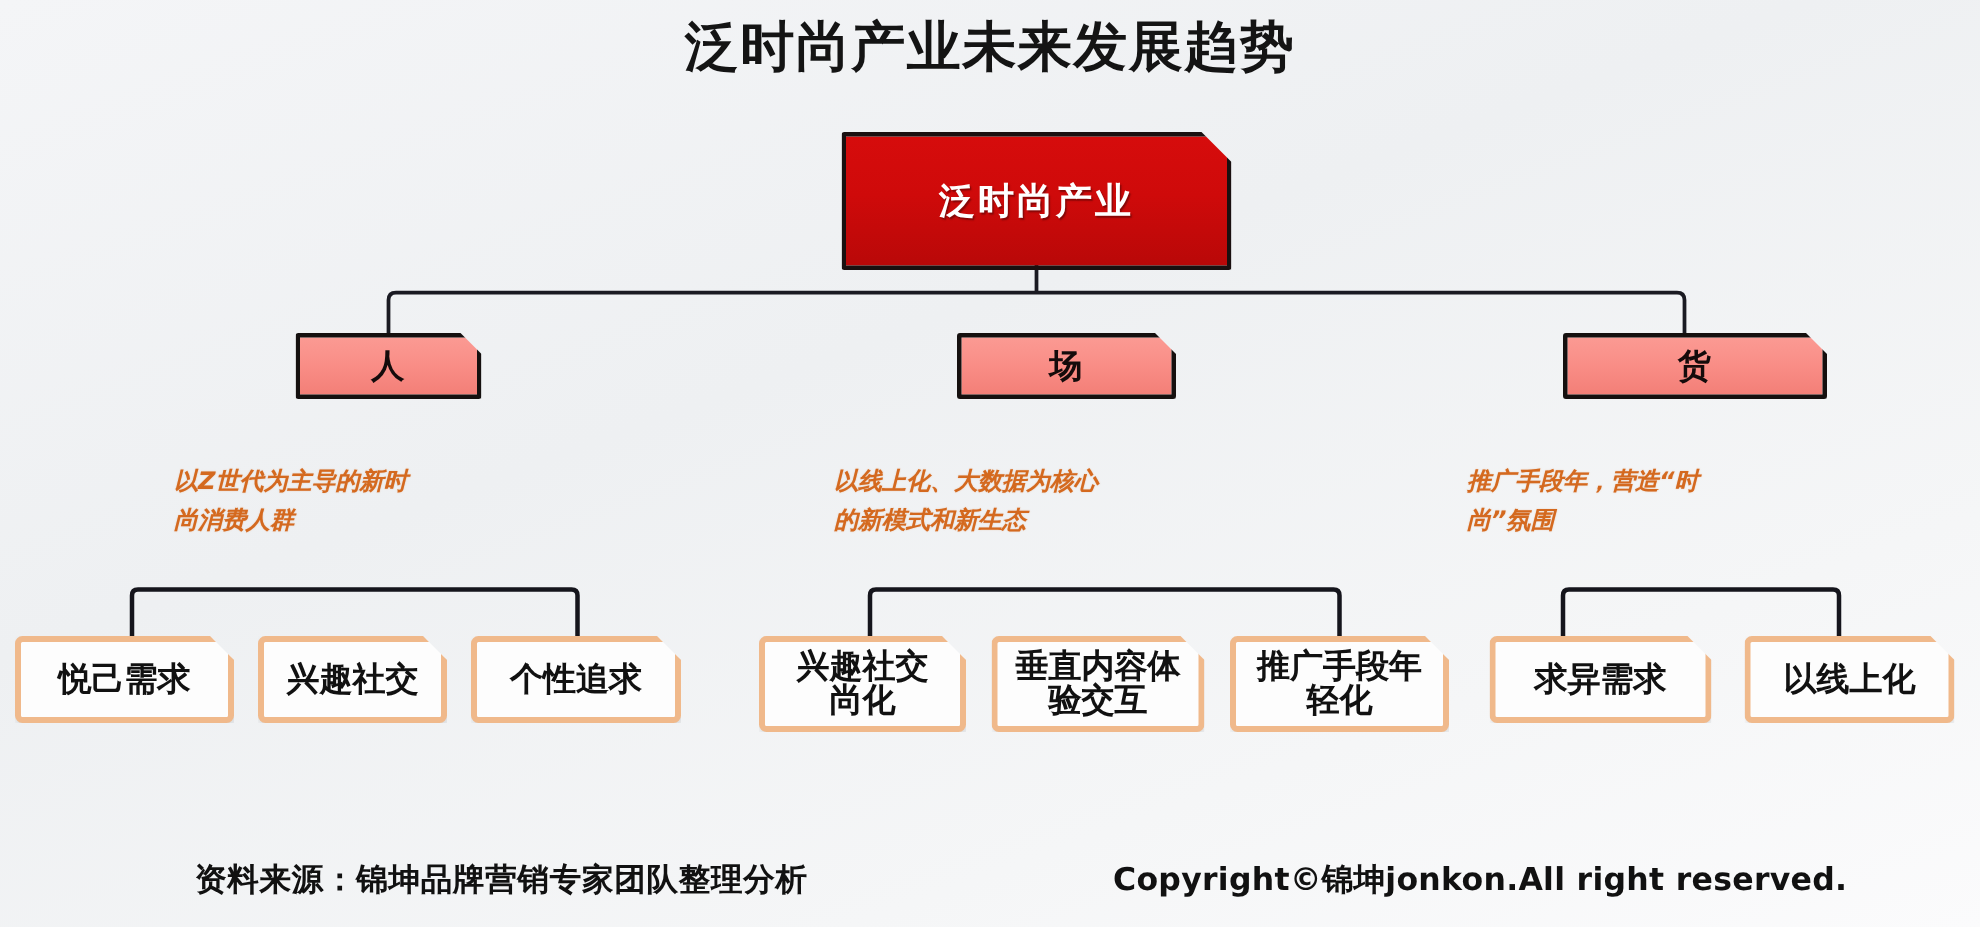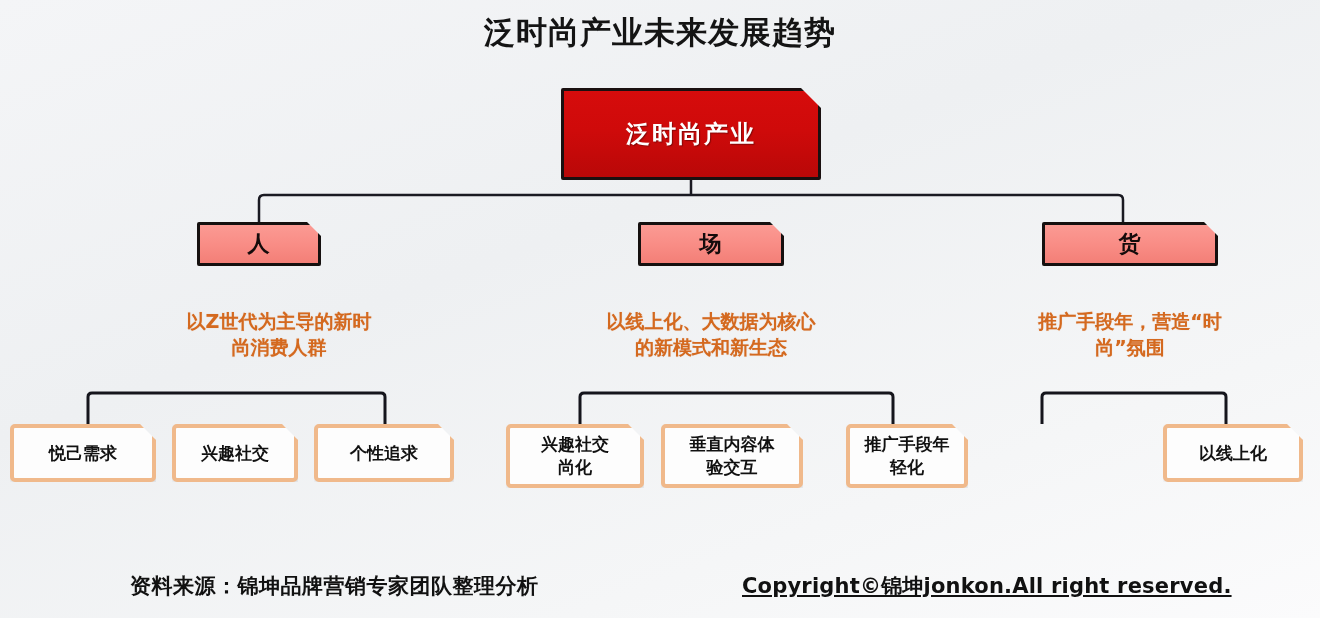--- a/index.html
+++ b/index.html
@@ -20,21 +20,21 @@
     overflow: hidden;
   }
 
   
   #title {
     position: absolute;
     top: 10px;
     left: 0;
     width: 1320px;
     text-align: center;
-    font-size: 31px;
+    font-size: 36px;
     font-weight: bold;
     color: #141414;
     letter-spacing: 1px;
     line-height: 44px;
     white-space: nowrap;
   }
 
   
   #root-node {
     position: absolute;
@@ -82,62 +82,63 @@
     letter-spacing: 1px;
     white-space: nowrap;
   }
   #lvl1-node-0 { left: 197px;  top: 222px; width: 124px; }
   #lvl1-node-1 { left: 638px;  top: 222px; width: 146px; }
   #lvl1-node-2 { left: 1042px; top: 222px; width: 176px; }
 
   
   .desc {
     position: absolute;
-    text-align: center;
-    font-size: 19px;
+    text-align: left;
+    font-size: 16px;
     font-weight: bold;
     line-height: 26px;
     color: #d4691f;
     text-shadow: 0 0 1px rgba(212,105,31,0.35);
     white-space: pre-line;
+    font-style: italic;
   }
   #desc-0 { left: 116px;  top: 308px; width: 326px; }
   #desc-1 { left: 556px;  top: 308px; width: 310px; }
   #desc-2 { left: 978px;  top: 308px; width: 304px; }
 
   
   .leaf-node {
     position: absolute;
     background: #fdfdfd;
     border: 4px solid #f0b98b;
     border-radius: 5px;
     -webkit-clip-path: polygon(0 0, calc(100% - 16px) 0, 100% 16px, 100% 100%, 0 100%);
     clip-path: polygon(0 0, calc(100% - 16px) 0, 100% 16px, 100% 100%, 0 100%);
     display: flex;
     align-items: center;
     justify-content: center;
     padding: 0 6px;
     box-shadow: 1px 2px 4px rgba(0,0,0,0.10);
   }
   .leaf-node .label {
-    font-size: 17px;
+    font-size: 22px;
     font-weight: bold;
     color: #111111;
     line-height: 23px;
     text-align: center;
     white-space: pre-line;
   }
 
   #leaf-0-0 { left: 10px;   top: 424px; width: 146px; height: 58px; }
   #leaf-0-1 { left: 172px;  top: 424px; width: 126px; height: 58px; }
   #leaf-0-2 { left: 314px;  top: 424px; width: 140px; height: 58px; align-items: center; }
 
   #leaf-1-0 { left: 506px;  top: 424px; width: 138px; height: 64px; }
   #leaf-1-1 { left: 661px;  top: 424px; width: 142px; height: 64px; }
-  #leaf-1-2 { left: 820px;  top: 424px; width: 122px; height: 64px; margin-left: 26px; }
+  #leaf-1-2 { left: 820px;  top: 424px; width: 146px; height: 64px; }
 
   #leaf-2-0 { left: 993px;  top: 424px; width: 148px; height: 58px; }
   #leaf-2-1 { left: 1163px; top: 424px; width: 140px; height: 58px; }
 
   
   #connectors {
     position: absolute;
     left: 0; top: 0;
     width: 1320px;
     height: 618px;
@@ -157,21 +158,20 @@
   }
   #footer-copyright {
     position: absolute;
     left: 742px;
     top: 572px;
     font-size: 21px;
     font-weight: bold;
     color: #111111;
     letter-spacing: 0.2px;
     white-space: nowrap;
-    text-decoration: underline;
   }
 </style>
 </head>
 <body>
 
 <div id="canvas">
 
   <div id="title">泛时尚产业未来发展趋势</div>
 
   <svg id="connectors" viewBox="0 0 1320 618" xmlns="http://www.w3.org/2000/svg">
@@ -224,20 +224,23 @@
   </div>
   <div class="leaf-node" id="leaf-1-1">
     <span class="label">垂直内容体
 验交互</span>
   </div>
   <div class="leaf-node" id="leaf-1-2">
     <span class="label">推广手段年
 轻化</span>
   </div>
 
+  <div class="leaf-node" id="leaf-2-0">
+    <span class="label">求异需求</span>
+  </div>
   <div class="leaf-node" id="leaf-2-1">
     <span class="label">以线上化</span>
   </div>
 
   <div id="footer-source">资料来源：锦坤品牌营销专家团队整理分析</div>
   <div id="footer-copyright">Copyright©锦坤jonkon.All right reserved.</div>
 
 </div>
 
 </body></html>

